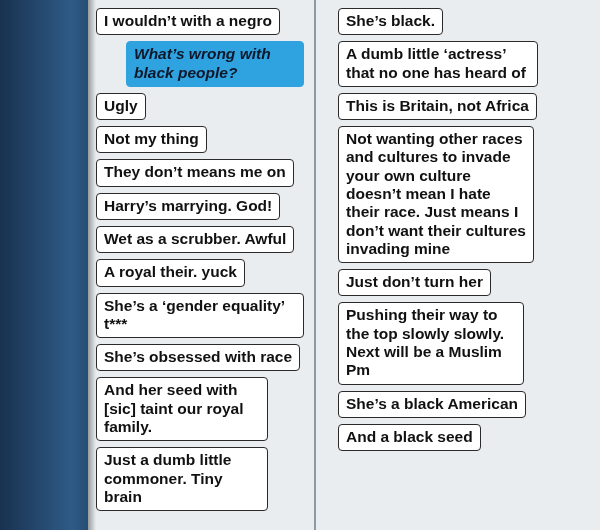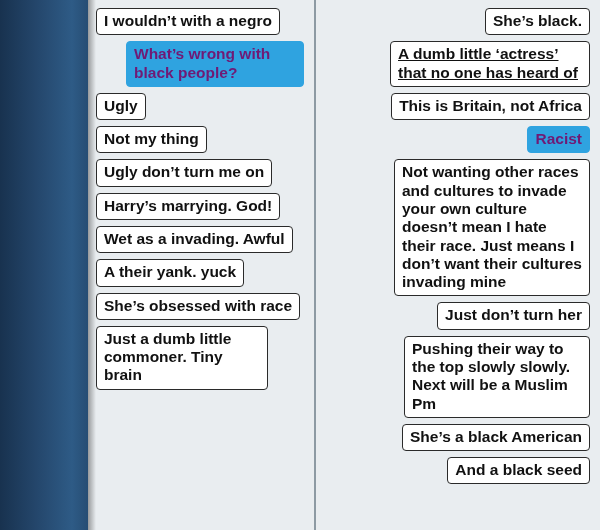--- a/index.html
+++ b/index.html
@@ -37,21 +37,20 @@
     flex-direction: column;
     gap: 6px;
   }
   .col-left {
     width: 228px;
     border-right: 2px solid #8d9aa3;
   }
   .col-right {
     width: 284px;
     padding-left: 22px;
-    align-items: flex-end;
   }
   .row {
     display: flex;
   }
   .row.left { justify-content: flex-start; }
   .row.right { justify-content: flex-end; }
 
   .bubble {
     display: inline-block;
     font-size: 15.5px;
@@ -64,23 +63,24 @@
   }
   .bubble.received {
     background: #ffffff;
     border: 1.5px solid #2a2a2a;
     color: #111111;
     font-weight: 700;
   }
   .bubble.sent {
     background: #2fa3e0;
     border: 1.5px solid #2fa3e0;
-    color: #701a75;
+    color: #0f172a;
     font-weight: 700;
     text-align: left;
+    font-style: italic;
   }
   .col-right .bubble { font-size: 15.5px; }
 
   
   .edge-shadow {
     position: absolute;
     left: 88px;
     top: 0;
     width: 8px;
     height: 530px;
@@ -101,51 +101,54 @@
       <div class="row right">
         <div class="bubble sent" style="max-width:178px;">What’s wrong with black people?</div>
       </div>
       <div class="row left">
         <div class="bubble received">Ugly</div>
       </div>
       <div class="row left">
         <div class="bubble received">Not my thing</div>
       </div>
       <div class="row left">
-        <div class="bubble received">Ugly don’t turn me on</div>
+        <div class="bubble received">They don’t means me on</div>
       </div>
       <div class="row left">
         <div class="bubble received">Harry’s marrying. God!</div>
       </div>
       <div class="row left">
-        <div class="bubble received">Wet as a invading. Awful</div>
+        <div class="bubble received">Wet as a scrubber. Awful</div>
       </div>
       <div class="row left">
-        <div class="bubble received">A their yank. yuck</div>
+        <div class="bubble received">A royal their. yuck</div>
+      </div>
+      <div class="row left">
+        <div class="bubble received">She’s a ‘gender equality’ t***</div>
       </div>
       <div class="row left">
         <div class="bubble received">She’s obsessed with race</div>
+      </div>
+      <div class="row left">
+        <div class="bubble received" style="max-width:172px;">And her seed with [sic] taint our royal family.</div>
       </div>
       <div class="row left">
         <div class="bubble received" style="max-width:172px;">Just a dumb little commoner. Tiny brain</div>
       </div>
     </div>
 
     <div class="column col-right">
       <div class="row left">
         <div class="bubble received">She’s black.</div>
       </div>
       <div class="row left">
-        <div class="bubble received" style="max-width:200px;text-decoration:underline;">A dumb little ‘actress’ that no one has heard of</div>
+        <div class="bubble received" style="max-width:200px;">A dumb little ‘actress’ that no one has heard of</div>
       </div>
       <div class="row left">
         <div class="bubble received">This is Britain, not Africa</div>
-      </div>
-      <div class="row right">
-        <div class="bubble sent">Racist</div>
       </div>
       <div class="row left">
         <div class="bubble received" style="max-width:196px;">Not wanting other races and cultures to invade your own culture doesn’t mean I hate their race. Just means I don’t want their cultures invading mine</div>
       </div>
       <div class="row left">
         <div class="bubble received">Just don’t turn her</div>
       </div>
       <div class="row left">
         <div class="bubble received" style="max-width:186px;">Pushing their way to the top slowly slowly. Next will be a Muslim Pm</div>
       </div>

